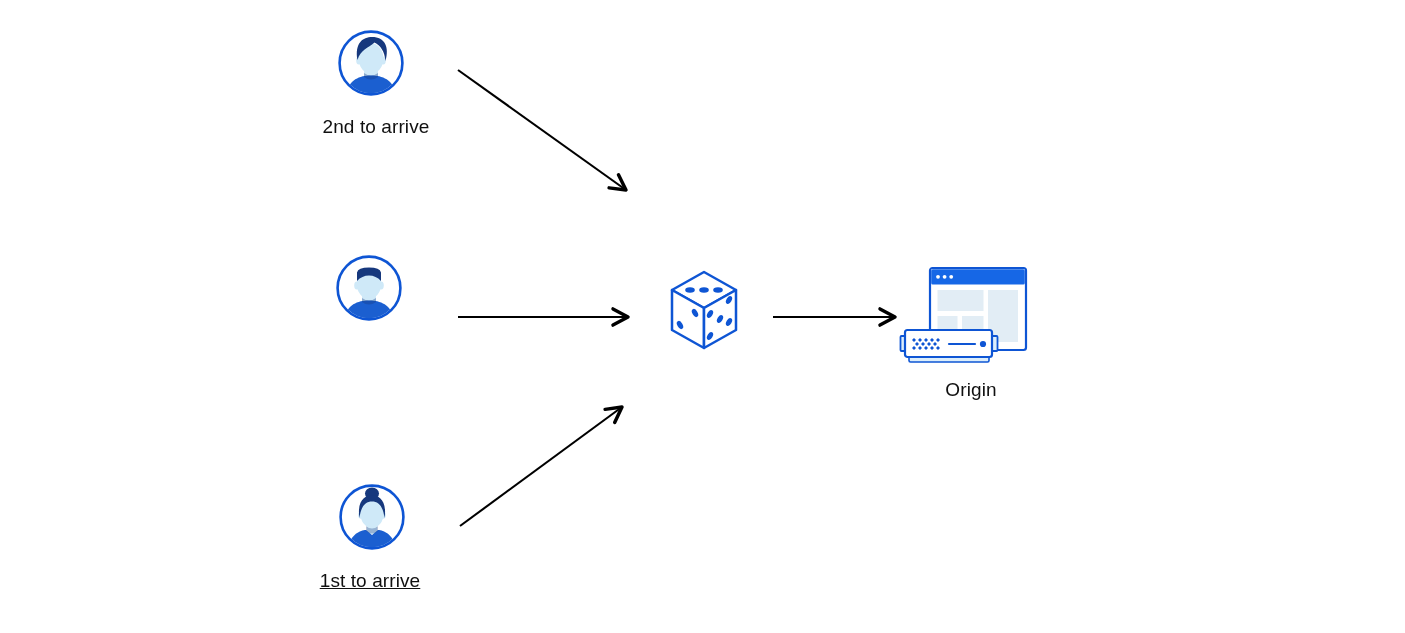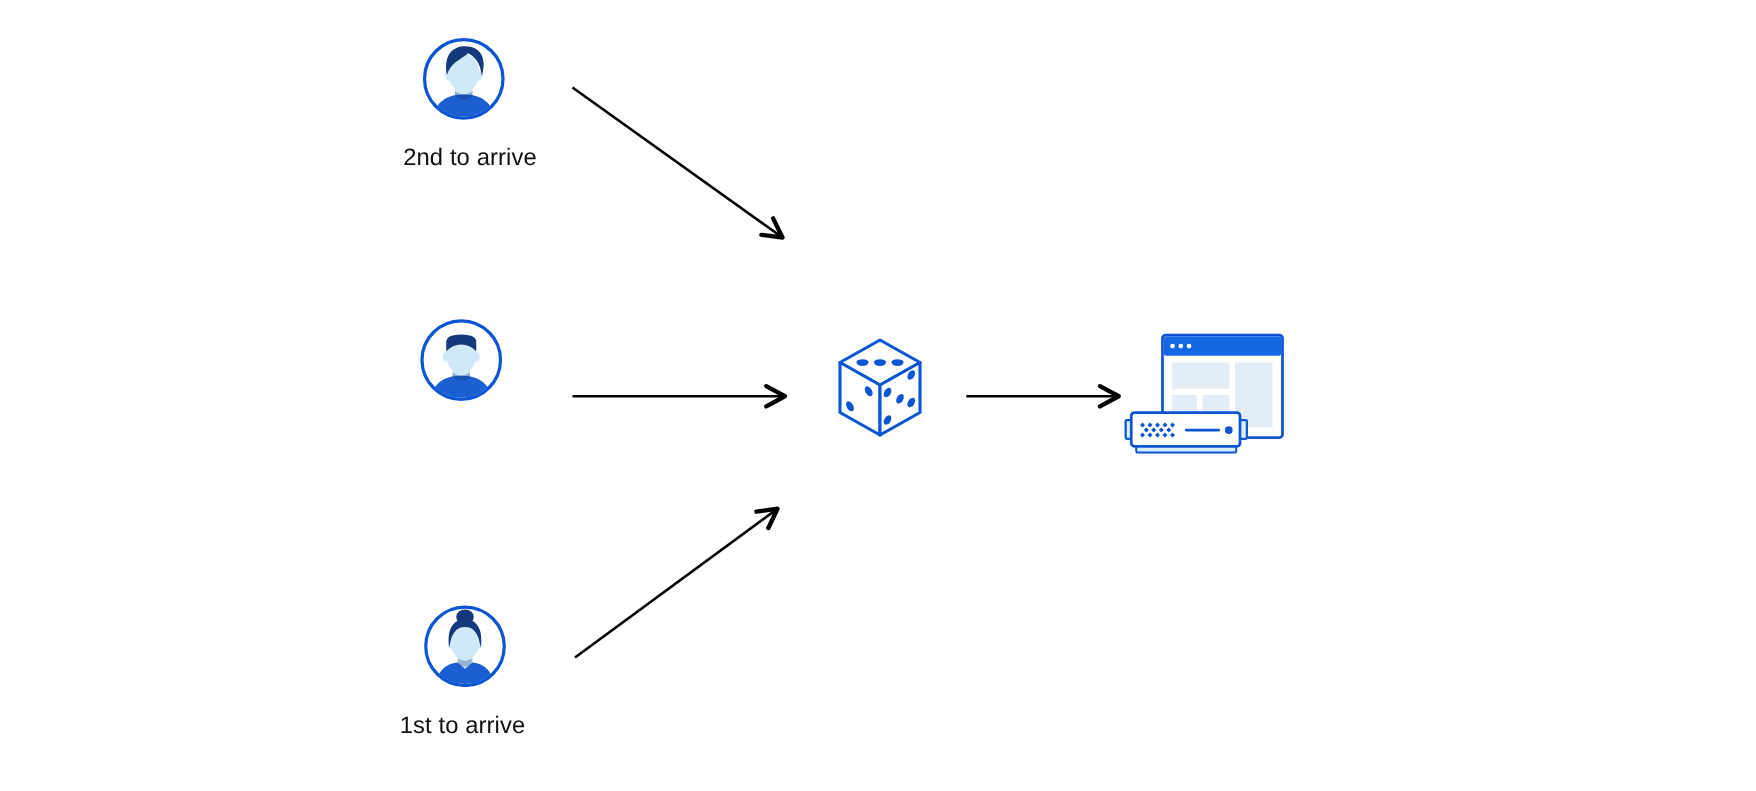--- a/index.html
+++ b/index.html
@@ -94,21 +94,21 @@
         <path d="M9 66 C11 50 21 46.5 27 46 L33 51 L39 46 C45 46.5 55 50 57 66 Z" class="fill-shirt"></path>
         <path d="M27 42 Q33 47 39 42 L39 47 Q33 52 27 47 Z" class="fill-hair" opacity="0.3"></path>
         <ellipse cx="21.6" cy="31" rx="2.4" ry="3.8" class="fill-skin"></ellipse>
         <ellipse cx="44.4" cy="31" rx="2.4" ry="3.8" class="fill-skin"></ellipse>
         <ellipse cx="33" cy="29.5" rx="11.6" ry="14.6" class="fill-skin"></ellipse>
         <ellipse cx="33" cy="9.5" rx="7" ry="6" class="fill-hair"></ellipse>
         <path d="M20.5 34 C17.5 16 27 11 33 11 C39 11 48.5 16 45.5 34 C44 22 39.5 17.5 33 17.5 C26.5 17.5 22 22 20.5 34 Z" class="fill-hair"></path>
       </g>
     </svg>
   </div>
-  <div class="node-label" style="left:290px;top:569px;">1st to arrive</div>
+  <div class="node-label" style="left:290px;top:569px;text-decoration:underline;">1st to arrive</div>
 
   <div class="node" style="left:666px;top:269px;">
     <svg width="76" height="82" viewBox="0 0 76 82">
       <g fill="#ffffff" class="stroke-blue" stroke-width="2.5" stroke-linejoin="round">
         <path d="M38 3 L70 21 L38 39 L6 21 Z"></path>
         <path d="M6 21 L38 39 L38 79 L6 61 Z"></path>
         <path d="M38 39 L70 21 L70 61 L38 79 Z"></path>
       </g>
       <g class="fill-blue">
 
@@ -147,20 +147,21 @@
         <rect x="2.5" y="74" width="6.5" height="15" rx="1" class="fill-serverlight stroke-blue" stroke-width="1.8"></rect>
         <rect x="93" y="74" width="6.5" height="15" rx="1" class="fill-serverlight stroke-blue" stroke-width="1.8"></rect>
         <rect x="11" y="93" width="80" height="7" rx="1.5" class="fill-serverlight stroke-blue" stroke-width="1.6"></rect>
         <rect x="7" y="68" width="87" height="27" rx="2.5" fill="#ffffff" class="stroke-blue" stroke-width="2.2"></rect>
         <path class="fill-blue" d="M16 76 L18 78 L16 80 L14 78Z M22 76 L24 78 L22 80 L20 78Z M28 76 L30 78 L28 80 L26 78Z M34 76 L36 78 L34 80 L32 78Z M40 76 L42 78 L40 80 L38 78Z M19 80 L21 82 L19 84 L17 82Z M25 80 L27 82 L25 84 L23 82Z M31 80 L33 82 L31 84 L29 82Z M37 80 L39 82 L37 84 L35 82Z M16 84 L18 86 L16 88 L14 86Z M22 84 L24 86 L22 88 L20 86Z M28 84 L30 86 L28 88 L26 86Z M34 84 L36 86 L34 88 L32 86Z M40 84 L42 86 L40 88 L38 86Z"></path>
         <line x1="51" y1="82" x2="77" y2="82" class="stroke-blue" stroke-width="2.2" stroke-linecap="round"></line>
         <circle cx="85" cy="82" r="3.1" class="fill-blue"></circle>
       </g>
     </svg>
   </div>
+  <div class="node-label" style="left:891px;top:378px;">Origin</div>
 
   <svg class="arrows-layer" width="1405" height="633" viewBox="0 0 1405 633">
     <defs>
       <marker id="arrowhead" viewBox="0 0 10 10" refX="8" refY="5" markerWidth="11" markerHeight="11" orient="auto-start-reverse">
         <path d="M1.5 1.5 L8 5 L1.5 8.5" fill="none" stroke="#000000" stroke-width="1.5" stroke-linecap="round" stroke-linejoin="round"></path>
       </marker>
     </defs>
     <line class="arrow-line" x1="458" y1="70" x2="626" y2="190" marker-end="url(#arrowhead)"></line>
     <line class="arrow-line" x1="458" y1="317" x2="628" y2="317" marker-end="url(#arrowhead)"></line>
     <line class="arrow-line" x1="460" y1="526" x2="622" y2="407" marker-end="url(#arrowhead)"></line>

